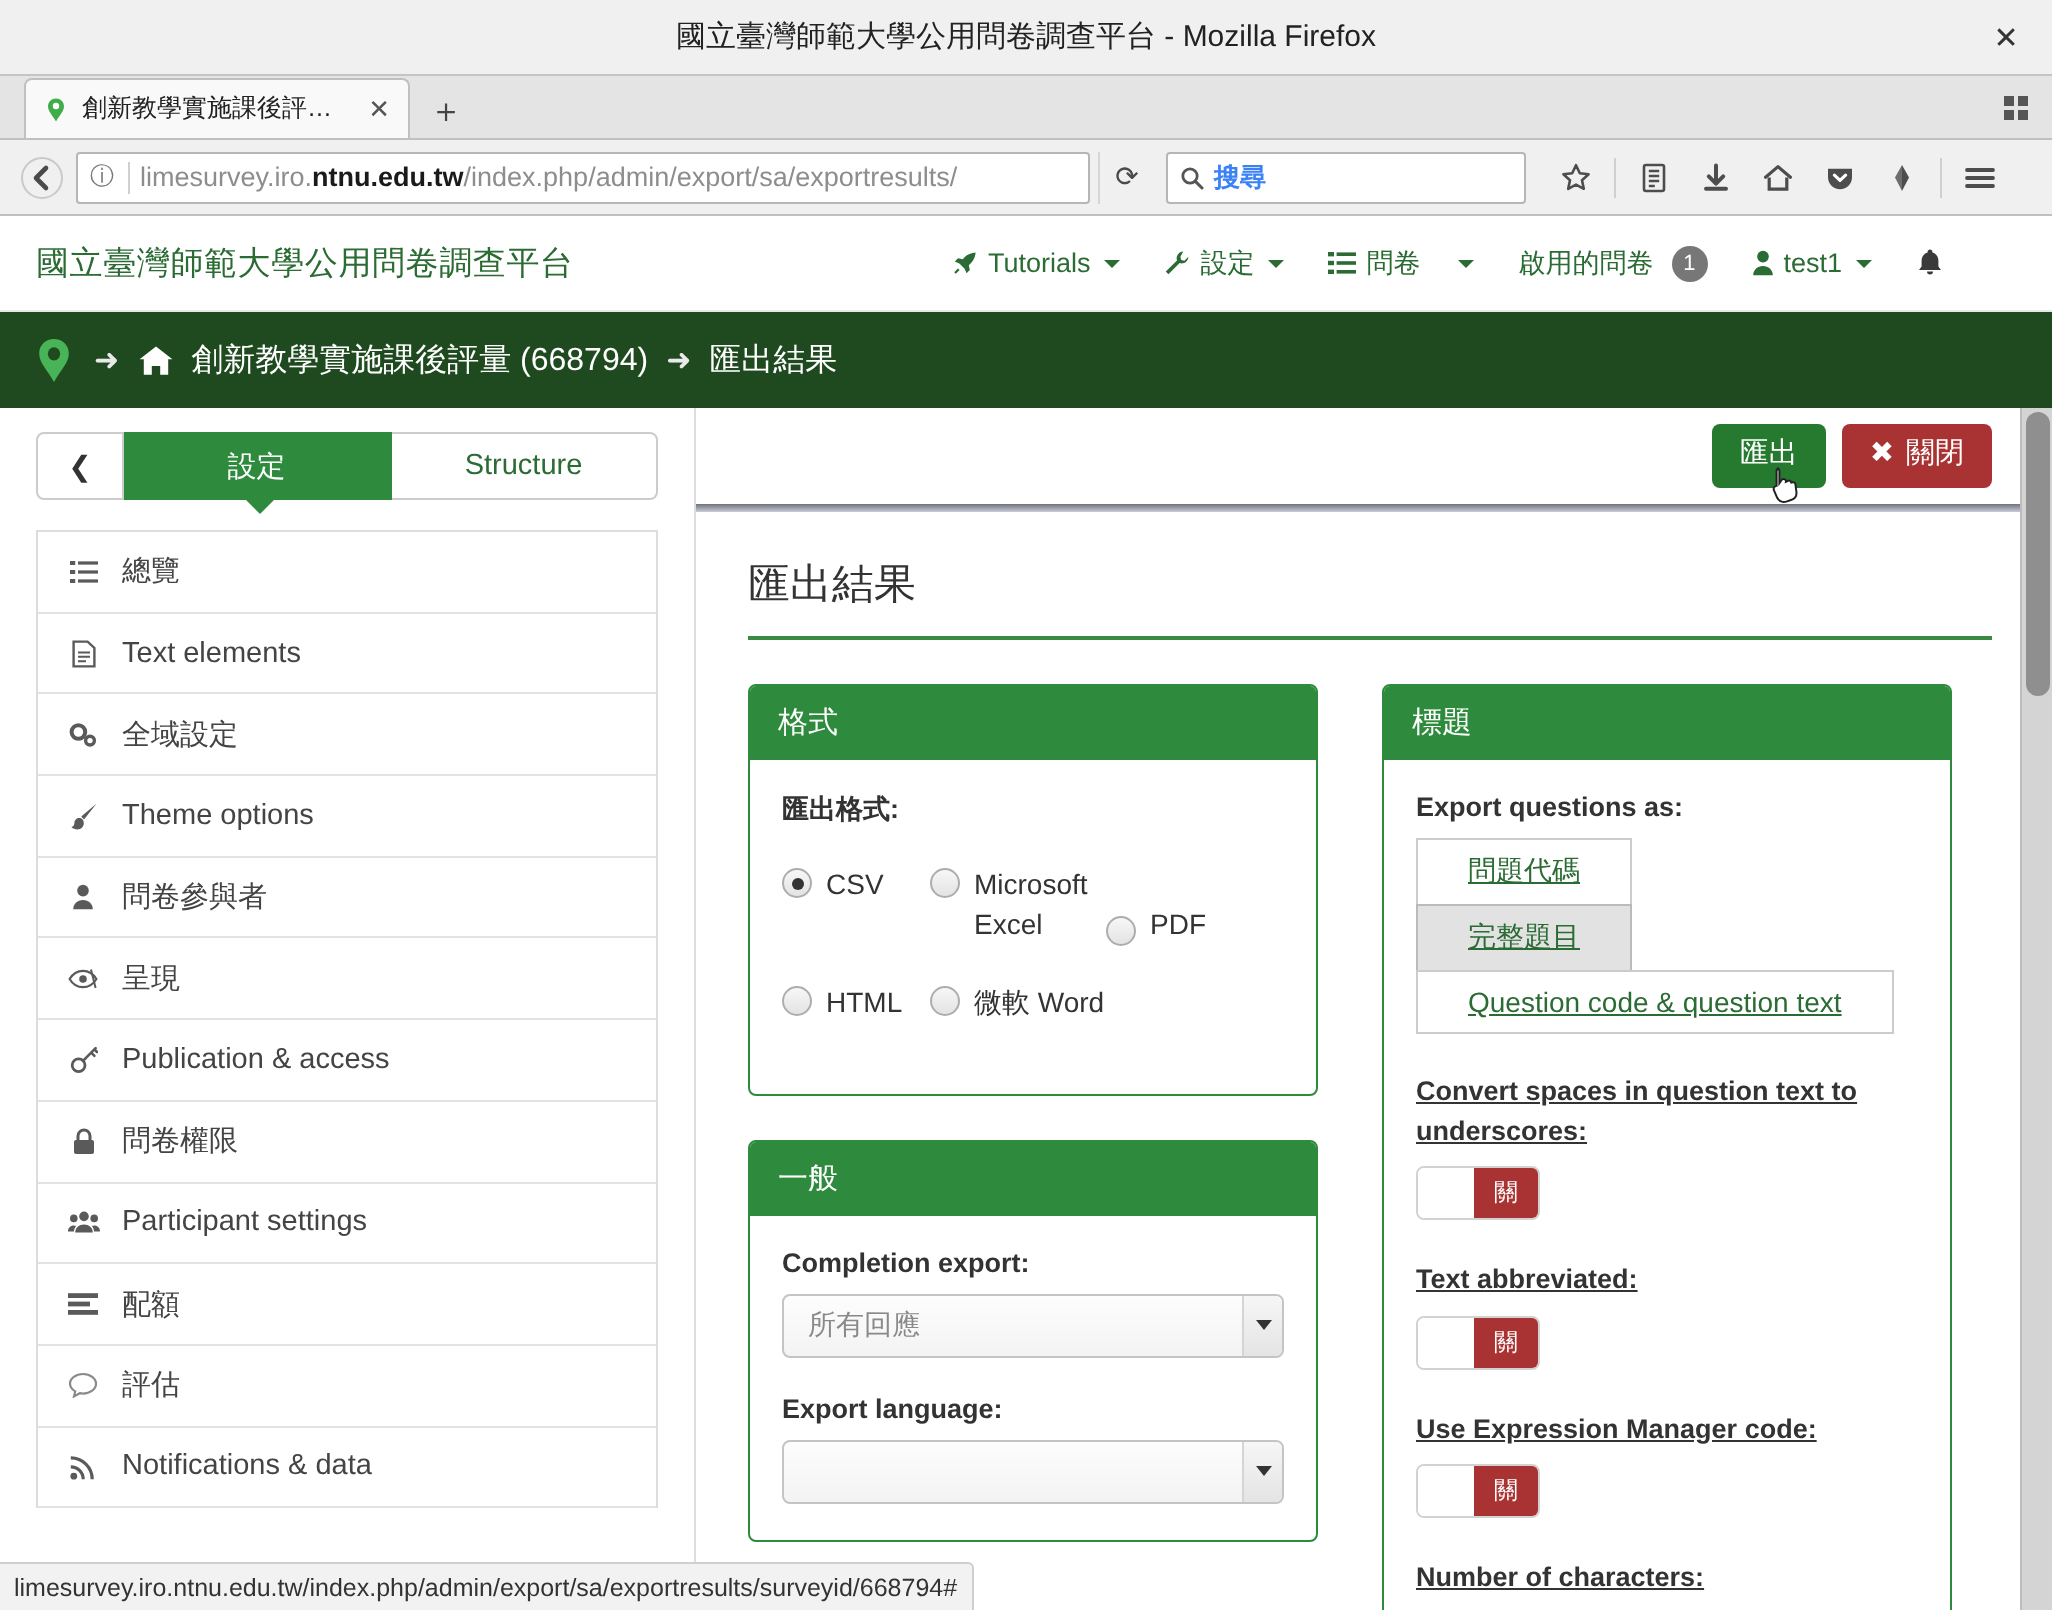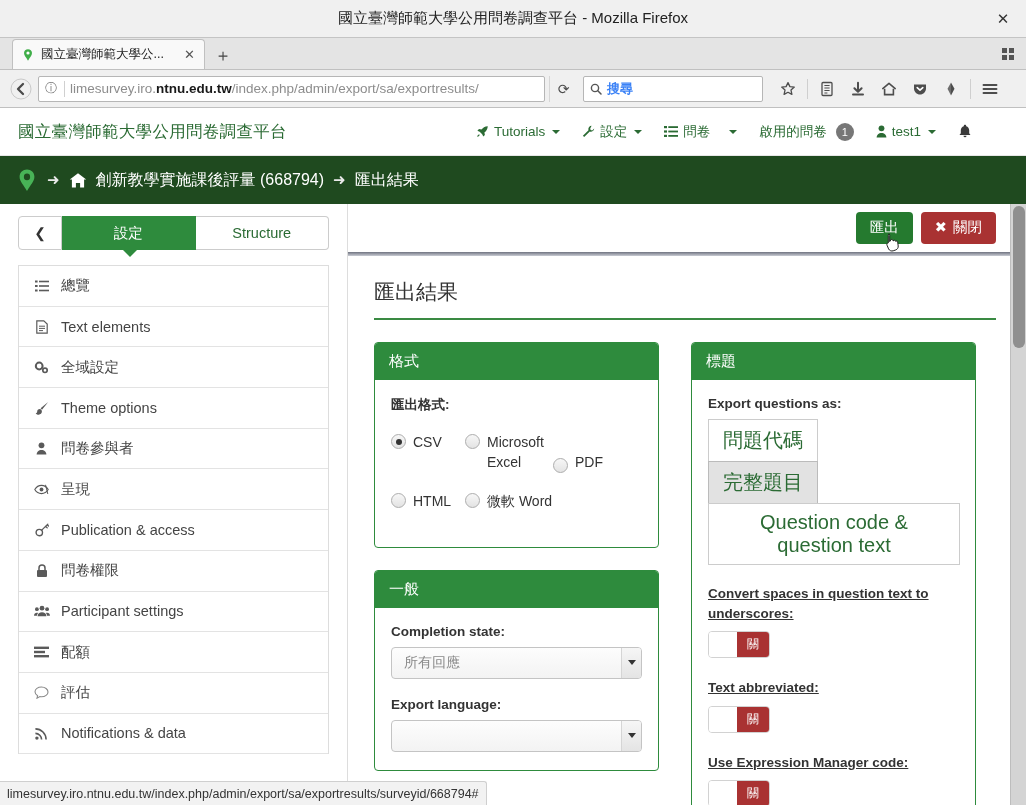--- a/index.html
+++ b/index.html
@@ -225,22 +225,23 @@
   .select .sel-arrow i {
     width: 0; height: 0; border-left: 4px solid transparent; border-right: 4px solid transparent;
     border-top: 5px solid #333; display: block;
   }
   .mt18 { margin-top: 18px; }
 
   .btn-group-wrap { margin-top: 8px; }
   .bgrp { display: flex; flex-wrap: wrap; }
   .bgrp-btn {
     border: 1px solid #ccc; background: #fff; color: #2b6b34;
-    font-size: 20px; padding: 7px 14px; font-family: inherit;
+    font-size: 14px; padding: 7px 25px; font-family: inherit;
     margin: 0 -1px -1px 0;
+    text-decoration: underline;
   }
   .bgrp-btn.active { background: #e2e2e2; border-color: #bbb; }
   .bgrp-row2 { display: flex; }
   .bgrp-row3 { display: flex; }
 
   .toggle {
     width: 62px; height: 27px; margin-top: 8px;
     border-radius: 4px; overflow: hidden; display: flex;
     border: 1px solid #d2d2d2;
   }
@@ -280,21 +281,21 @@
 </div>
 
 <div class="ff-tabstrip">
   <div class="ff-tab">
     <span class="favicon">
       <svg width="14" height="14" viewBox="0 0 14 14">
           <path d="M7 1.2c2.2 0 4 1.6 4 3.9 0 2.5-2 4.1-4 7.7C5 9.2 3 7.6 3 5.1c0-2.3 1.8-3.9 4-3.9z" fill="#3fae49"></path>
           <circle cx="7" cy="5" r="1.6" fill="#fff"></circle>
         </svg>
     </span>
-    <span class="tab-title">國立臺灣師範大學公...</span>
+    <span class="tab-title">創新教學實施課後評量...</span>
     <span class="tab-x">✕</span>
   </div>
   <div class="ff-newtab">＋</div>
   <div class="ff-gridbtn">
     <svg width="20" height="20" viewBox="0 0 20 20">
       <rect x="4" y="4" width="5" height="5" fill="#555"></rect>
         <rect x="11" y="4" width="5" height="5" fill="#555"></rect>
       <rect x="4" y="11" width="5" height="5" fill="#555"></rect>
         <rect x="11" y="11" width="5" height="5" fill="#555"></rect>
     </svg>
@@ -652,21 +653,21 @@
                       <span class="radio-label">微軟 Word</span>
                     </label>
                   </div>
                 </div>
               </div>
             </div>
 
             <div class="panel">
               <div class="panel-head">一般</div>
               <div class="panel-body">
-                <div class="field-label">Completion state:</div>
+                <div class="field-label">Completion export:</div>
                 <div class="select">
                   <span>所有回應</span>
                   <span class="sel-arrow">
                       <i></i>
                     </span>
                 </div>
                 <div class="field-label mt18">Export language:</div>
                 <div class="select">
                   <span></span>
                   <span class="sel-arrow">

